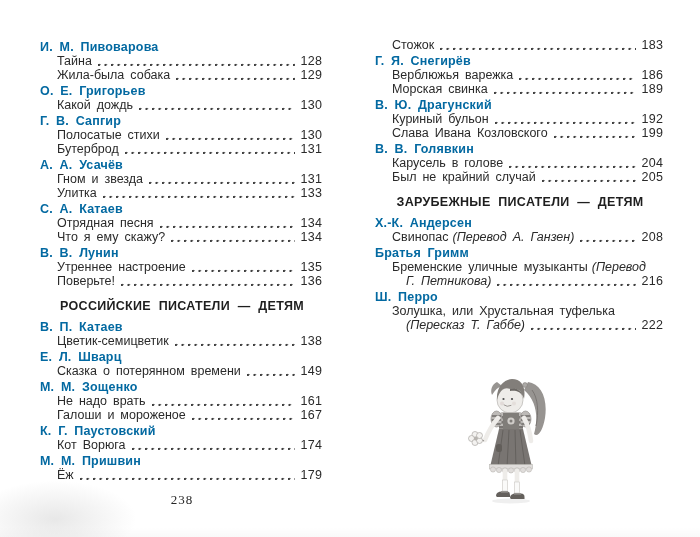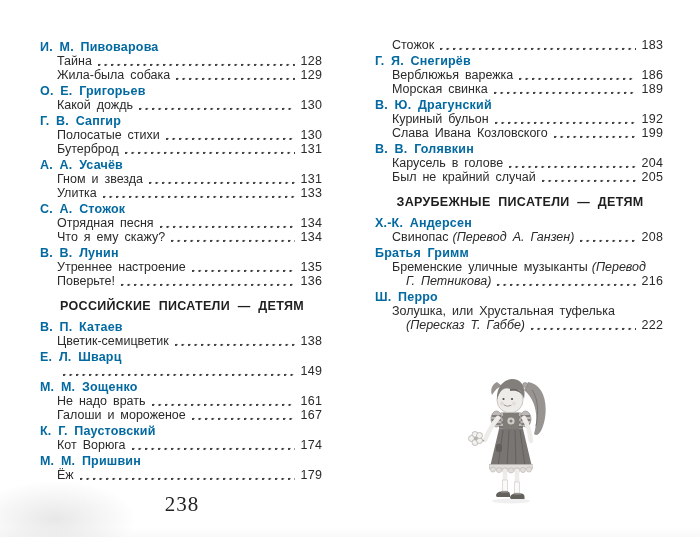--- a/index.html
+++ b/index.html
@@ -65,21 +65,21 @@
     text-align: center;
     white-space: nowrap;
     letter-spacing: 0.3px;
   }
   #folio {
     position: absolute;
     left: 40px; width: 284px;
     top: 492px;
     text-align: center;
     font-family: "Liberation Serif", serif;
-    font-size: 21px;
+    font-size: 13px;
     letter-spacing: 1px;
     color: #242424;
   }
   #illustration {
     position: absolute;
     left: 458px; top: 374px;
     width: 106px; height: 132px;
   }
   #smudge {
     position: absolute;
@@ -131,21 +131,21 @@
     <div class="entry-line">
       <span class="t">Гном и звезда</span>
       <div class="leader"></div>
       <span class="pg">131</span>
     </div>
     <div class="entry-line">
       <span class="t">Улитка</span>
       <div class="leader"></div>
       <span class="pg">133</span>
     </div>
-    <div class="author">С. А. Стожок</div>
+    <div class="author">С. А. Катаев</div>
     <div class="entry-line">
       <span class="t">Отрядная песня</span>
       <div class="leader"></div>
       <span class="pg">134</span>
     </div>
     <div class="entry-line">
       <span class="t">Что я ему скажу?</span>
       <div class="leader"></div>
       <span class="pg">134</span>
     </div>
@@ -162,20 +162,21 @@
     </div>
     <div class="section">РОССИЙСКИЕ ПИСАТЕЛИ — ДЕТЯМ</div>
     <div class="author">В. П. Катаев</div>
     <div class="entry-line">
       <span class="t">Цветик-семицветик</span>
       <div class="leader"></div>
       <span class="pg">138</span>
     </div>
     <div class="author">Е. Л. Шварц</div>
     <div class="entry-line">
+      <span class="t">Сказка о потерянном времени</span>
       <div class="leader"></div>
       <span class="pg">149</span>
     </div>
     <div class="author">М. М. Зощенко</div>
     <div class="entry-line">
       <span class="t">Не надо врать</span>
       <div class="leader"></div>
       <span class="pg">161</span>
     </div>
     <div class="entry-line">

